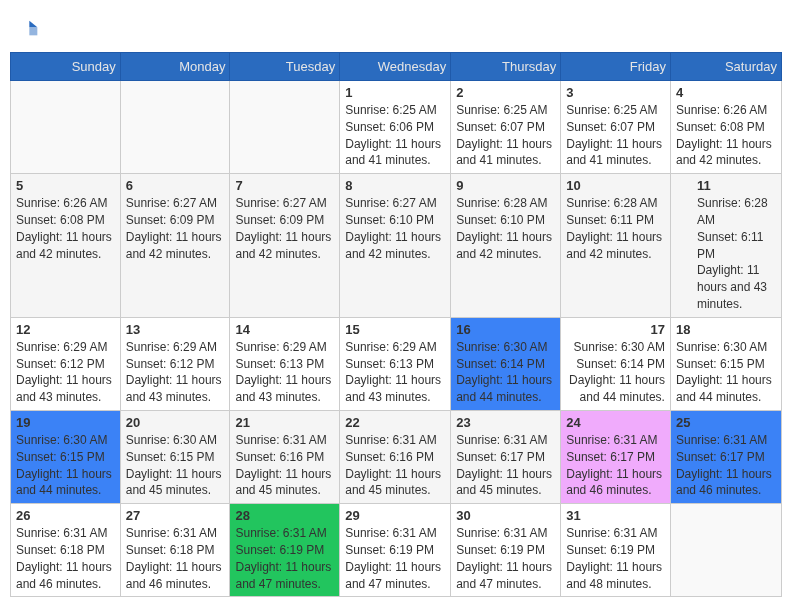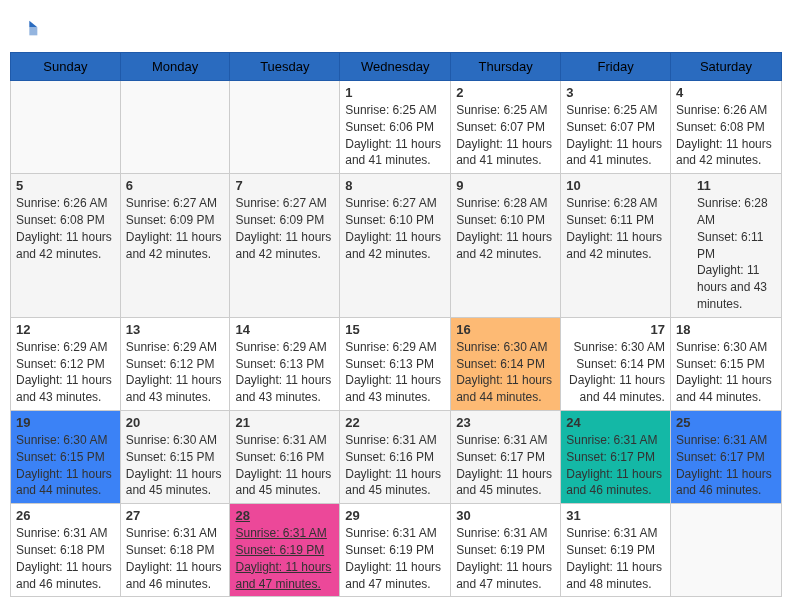--- a/index.html
+++ b/index.html
@@ -46,24 +46,24 @@
       font-size: 15px;
       color: #555;
     }
     .calendar {
       width: 100%;
       border-collapse: collapse;
       border: 1px solid #ccc;
     }
     .calendar th {
       background: #2a6bbf;
-      color: #000000;
+      color: #e5e5e5;
       font-size: 13px;
       padding: 6px 4px;
-      text-align: center;
+      text-align: right;
       border: 1px solid #1f5aaa;
       font-weight: normal;
     }
     .calendar td {
       border: 1px solid #ccc;
       vertical-align: top;
       padding: 4px 5px;
       width: 113px;
       min-height: 80px;
       font-size: 10.5px;
@@ -189,21 +189,21 @@
           <div class="day-info">Sunrise: 6:29 AM<br>Sunset: 6:12 PM<br>Daylight: 11 hours and 43 minutes.</div>
         </td>
         <td style="background: rgb(255, 255, 255);">
           <span class="day-num">14</span>
           <div class="day-info">Sunrise: 6:29 AM<br>Sunset: 6:13 PM<br>Daylight: 11 hours and 43 minutes.</div>
         </td>
         <td style="background: rgb(255, 255, 255);">
           <span class="day-num">15</span>
           <div class="day-info">Sunrise: 6:29 AM<br>Sunset: 6:13 PM<br>Daylight: 11 hours and 43 minutes.</div>
         </td>
-        <td style="background: #fdba74;">
+        <td style="background: #3b82f6;">
           <span class="day-num">16</span>
           <div class="day-info">Sunrise: 6:30 AM<br>Sunset: 6:14 PM<br>Daylight: 11 hours and 44 minutes.</div>
         </td>
         <td style="background: rgb(255, 255, 255); text-align: right;">
           <span class="day-num">17</span>
           <div class="day-info">Sunrise: 6:30 AM<br>Sunset: 6:14 PM<br>Daylight: 11 hours and 44 minutes.</div>
         </td>
         <td style="background: rgb(255, 255, 255);">
           <span class="day-num">18</span>
           <div class="day-info">Sunrise: 6:30 AM<br>Sunset: 6:15 PM<br>Daylight: 11 hours and 44 minutes.</div>
@@ -223,39 +223,39 @@
           <div class="day-info">Sunrise: 6:31 AM<br>Sunset: 6:16 PM<br>Daylight: 11 hours and 45 minutes.</div>
         </td>
         <td style="background: rgb(245, 245, 245);">
           <span class="day-num">22</span>
           <div class="day-info">Sunrise: 6:31 AM<br>Sunset: 6:16 PM<br>Daylight: 11 hours and 45 minutes.</div>
         </td>
         <td style="background: rgb(245, 245, 245);">
           <span class="day-num">23</span>
           <div class="day-info">Sunrise: 6:31 AM<br>Sunset: 6:17 PM<br>Daylight: 11 hours and 45 minutes.</div>
         </td>
-        <td style="background: #14b8a6;">
+        <td style="background: #f0abfc;">
           <span class="day-num">24</span>
           <div class="day-info">Sunrise: 6:31 AM<br>Sunset: 6:17 PM<br>Daylight: 11 hours and 46 minutes.</div>
         </td>
         <td style="background: #3b82f6;">
           <span class="day-num">25</span>
           <div class="day-info">Sunrise: 6:31 AM<br>Sunset: 6:17 PM<br>Daylight: 11 hours and 46 minutes.</div>
         </td>
       </tr>
       <tr>
         <td style="background: rgb(255, 255, 255);">
           <span class="day-num">26</span>
           <div class="day-info">Sunrise: 6:31 AM<br>Sunset: 6:18 PM<br>Daylight: 11 hours and 46 minutes.</div>
         </td>
         <td style="background: rgb(255, 255, 255);">
           <span class="day-num">27</span>
           <div class="day-info">Sunrise: 6:31 AM<br>Sunset: 6:18 PM<br>Daylight: 11 hours and 46 minutes.</div>
         </td>
-        <td style="background: #ec4899; text-decoration: underline;">
+        <td style="background: #22c55e;">
           <span class="day-num">28</span>
           <div class="day-info">Sunrise: 6:31 AM<br>Sunset: 6:19 PM<br>Daylight: 11 hours and 47 minutes.</div>
         </td>
         <td style="background: rgb(255, 255, 255);">
           <span class="day-num">29</span>
           <div class="day-info">Sunrise: 6:31 AM<br>Sunset: 6:19 PM<br>Daylight: 11 hours and 47 minutes.</div>
         </td>
         <td style="background: rgb(255, 255, 255);">
           <span class="day-num">30</span>
           <div class="day-info">Sunrise: 6:31 AM<br>Sunset: 6:19 PM<br>Daylight: 11 hours and 47 minutes.</div>

